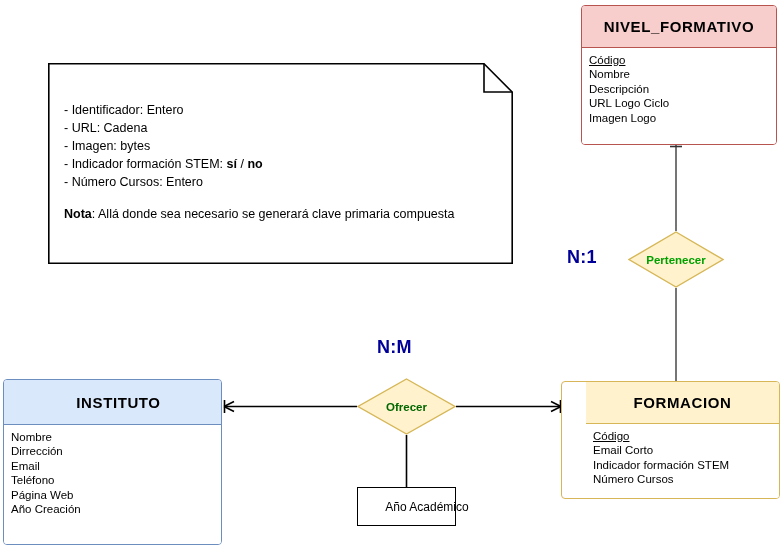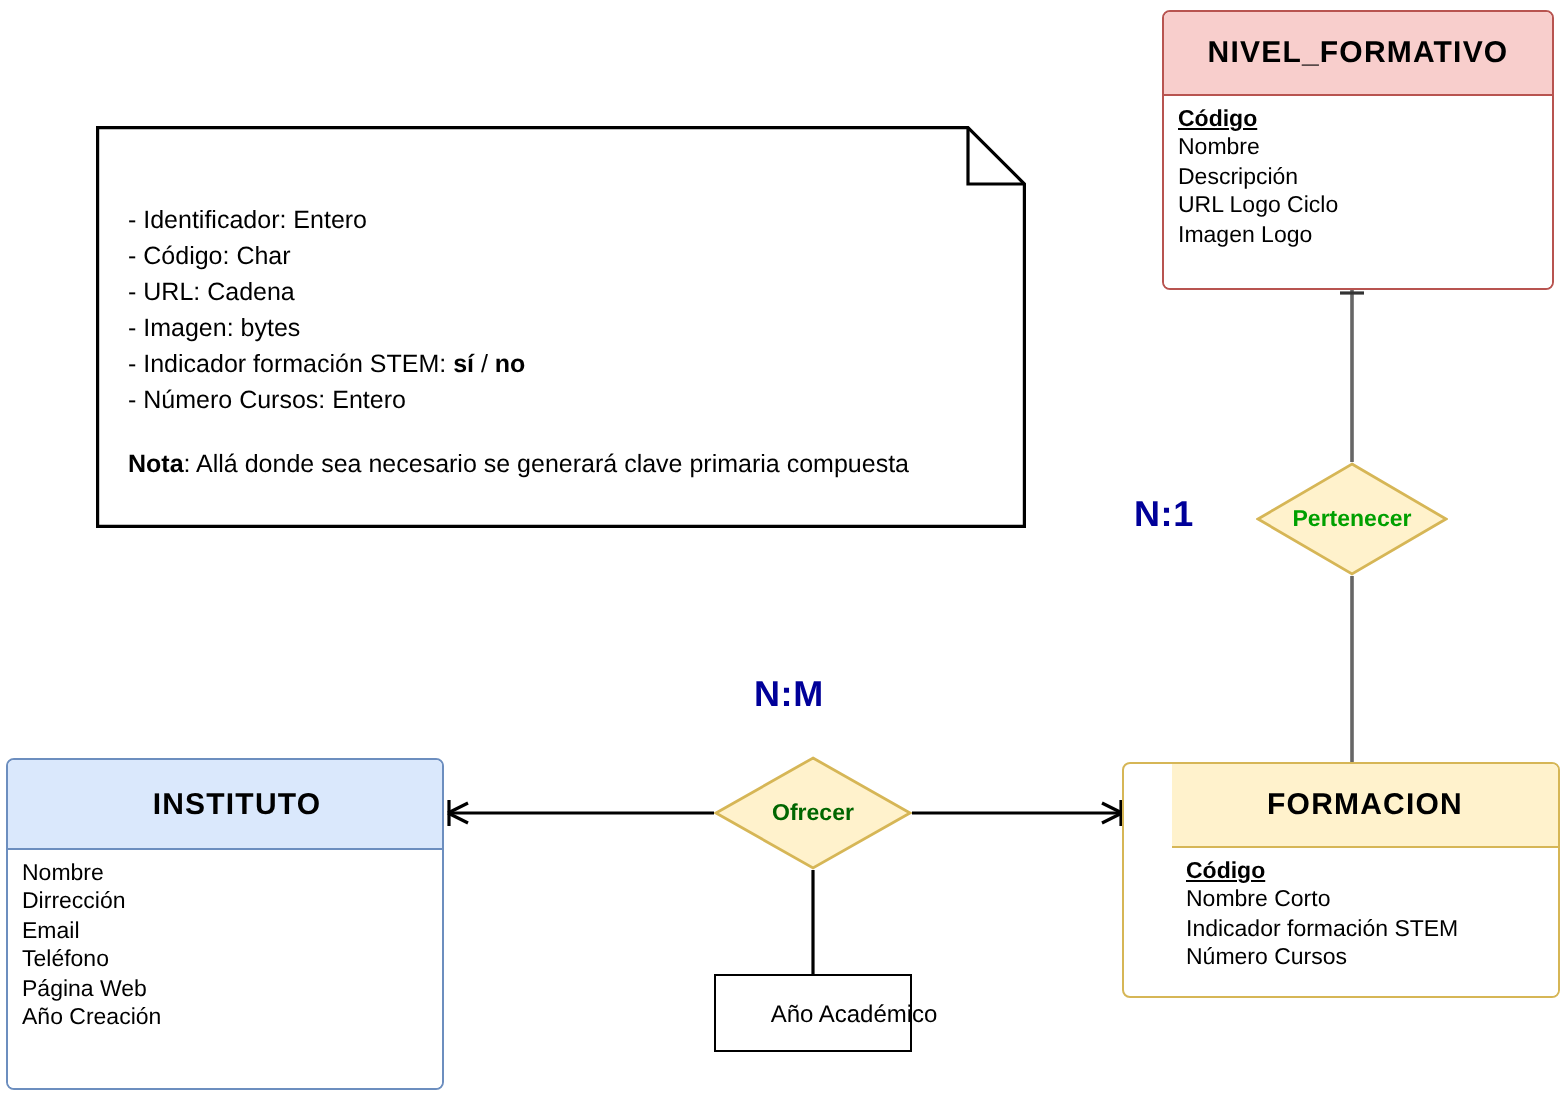--- a/index.html
+++ b/index.html
@@ -52,21 +52,21 @@
     background: #ffffff;
     padding: 5px 7px 6px 7px;
     font-size: 11.5px;
     line-height: 14.4px;
   }
   .entity .ent-body .attr {
     white-space: nowrap;
   }
   .entity .ent-body .attr.pk {
     text-decoration: underline;
-    font-weight: bold;
+    font-weight: normal;
   }
 
   
   #ent-nivel {
     left: 581px; top: 5px;
     width: 196px; height: 140px;
     border: 1.6px solid #b85450;
   }
   #ent-nivel .ent-header {
     height: 42px;
@@ -196,21 +196,20 @@
     <line x1="676" y1="288" x2="676" y2="381" stroke="#666666" stroke-width="1.8"></line>
   </svg>
 
   <div id="note">
     <svg width="465" height="201" viewBox="0 0 465 201">
       <path d="M 0.8 0.8 L 436 0.8 L 464.2 29 L 464.2 200.2 L 0.8 200.2 Z" fill="#ffffff" stroke="#000000" stroke-width="1.6"></path>
       <path d="M 436 0.8 L 436 29 L 464.2 29" fill="none" stroke="#000000" stroke-width="1.6"></path>
     </svg>
     <div class="note-text">
       <div class="line">- Identificador: Entero</div>
-      <div class="line">- Código: Char</div>
       <div class="line">- URL: Cadena</div>
       <div class="line">- Imagen: bytes</div>
       <div class="line"><span>- Indicador formación STEM: </span><b>sí</b><span> / </span><b>no</b></div>
       <div class="line">- Número Cursos: Entero</div>
       <div class="spacer"></div>
       <div class="line"><b>Nota</b><span>: Allá donde sea necesario se generará clave primaria compuesta</span></div>
     </div>
   </div>
 
   <div class="entity" id="ent-nivel">
@@ -233,21 +232,21 @@
       <div class="attr">Teléfono</div>
       <div class="attr">Página Web</div>
       <div class="attr">Año Creación</div>
     </div>
   </div>
 
   <div class="entity" id="ent-formacion">
     <div class="ent-header">FORMACION</div>
     <div class="ent-body">
       <div class="attr pk">Código</div>
-      <div class="attr">Nombre Corto</div>
+      <div class="attr">Email Corto</div>
       <div class="attr">Indicador formación STEM</div>
       <div class="attr">Número Cursos</div>
     </div>
   </div>
 
   <div class="rel" id="rel-ofrecer">
     <svg width="99" height="57" viewBox="0 0 99 57">
       <polygon points="49.5,1 98,28.5 49.5,56 1,28.5" fill="#fff2cc" stroke="#d6b656" stroke-width="1.4"></polygon>
     </svg>
     <div class="rel-label">Ofrecer</div>

